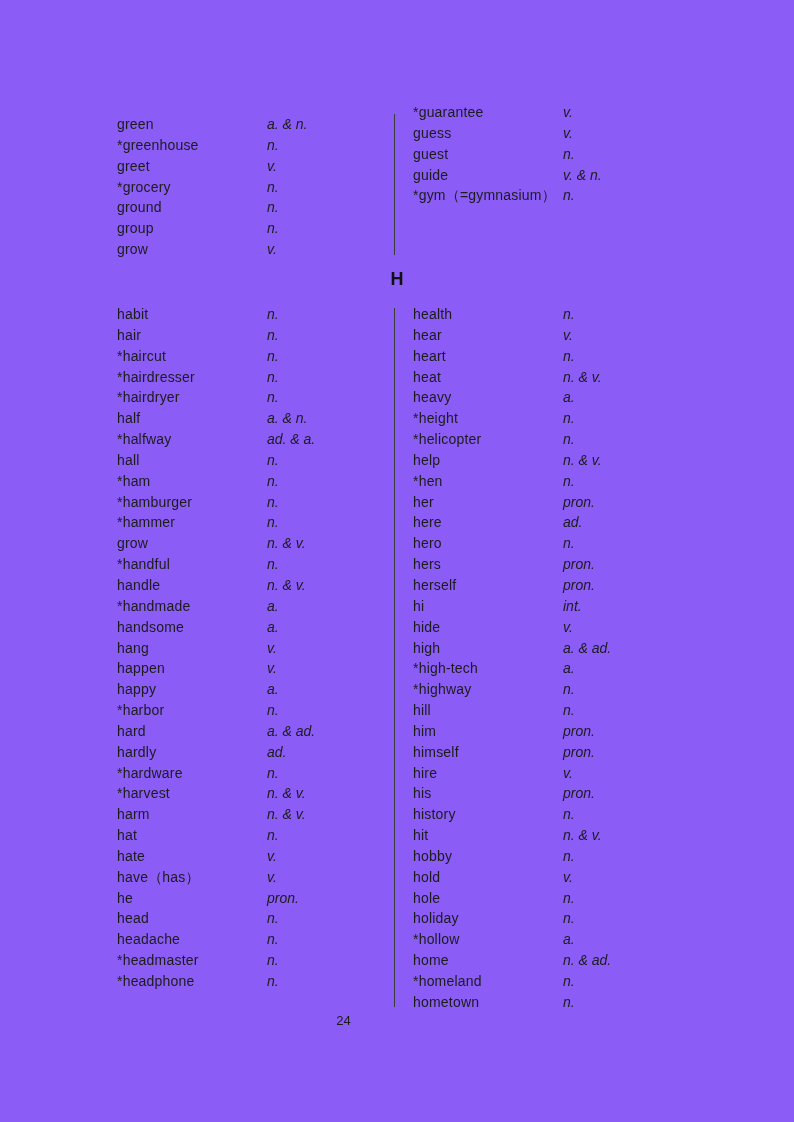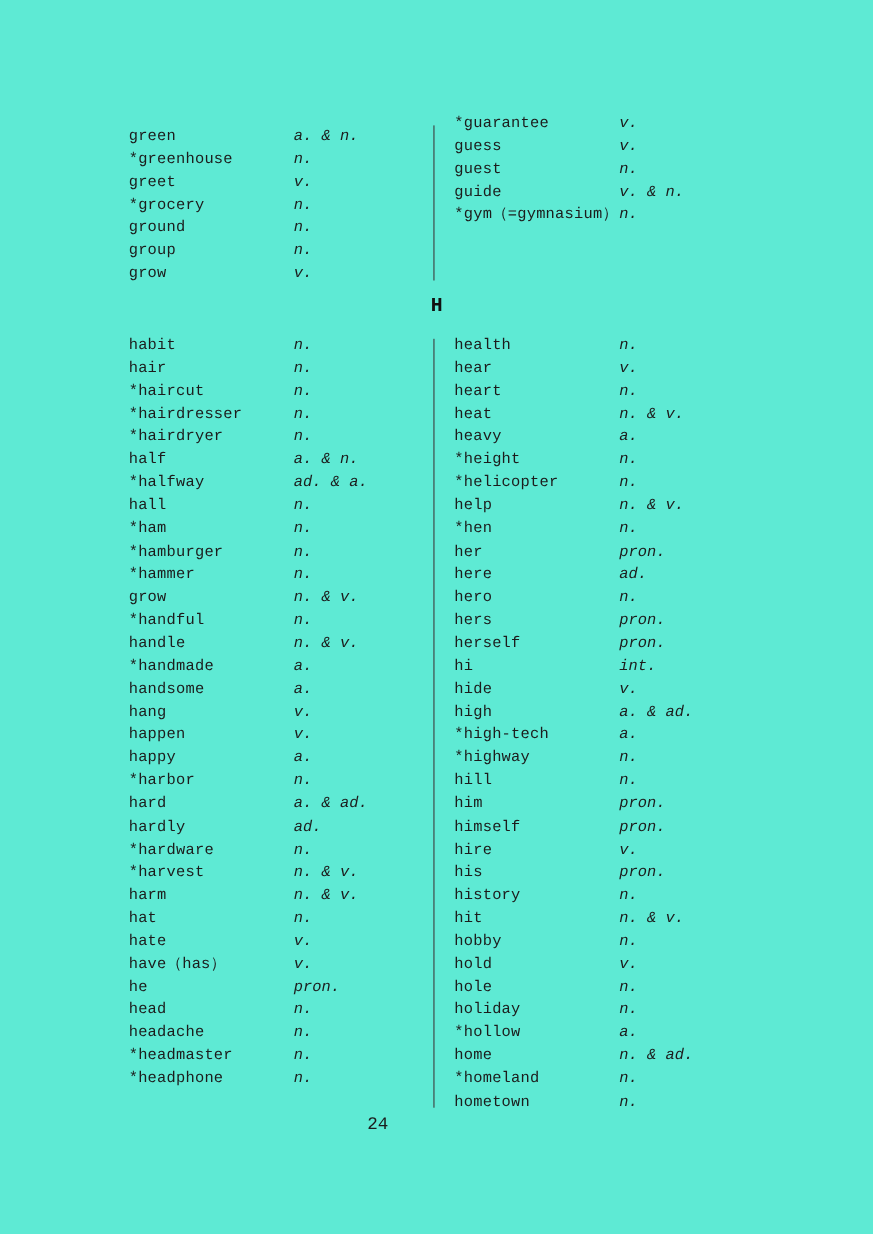--- a/index.html
+++ b/index.html
@@ -2,22 +2,22 @@
 <html><head>
 <meta charset="utf-8">
 <style>
   html, body { margin: 0; padding: 0; }
   body { background: #e8e8e8; }
   .page {
     position: relative;
     width: 794px;
     height: 1122px;
     margin: 0 auto;
-    background: #5eead4;
-    font-family: Liberation Mono, monospace;
+    background: #8b5cf6;
+    font-family: Liberation Sans, sans-serif;
     font-size: 14px;
     color: #1c1c1c;
     overflow: hidden;
   }
   .col { position: absolute; }
   .col-g-left  { left: 117px; top: 114px; }
   .col-g-right { left: 413px; top: 102px; }
   .col-h-left  { left: 117px; top: 304px; }
   .col-h-right { left: 413px; top: 304px; }
   .entry-row { line-height: 20.85px; white-space: nowrap; }
@@ -40,21 +40,21 @@
     font-weight: bold;
     font-size: 18px;
     color: #111111;
   }
   .page-number {
     position: absolute;
     top: 1013px;
     left: 0;
     width: 687px;
     text-align: center;
-    font-size: 16px;
+    font-size: 13px;
   }
 </style>
 </head>
 <body>
 
 <div class="page">
 
   <div class="divider divider-top"></div>
 
   <div class="col col-g-left">

